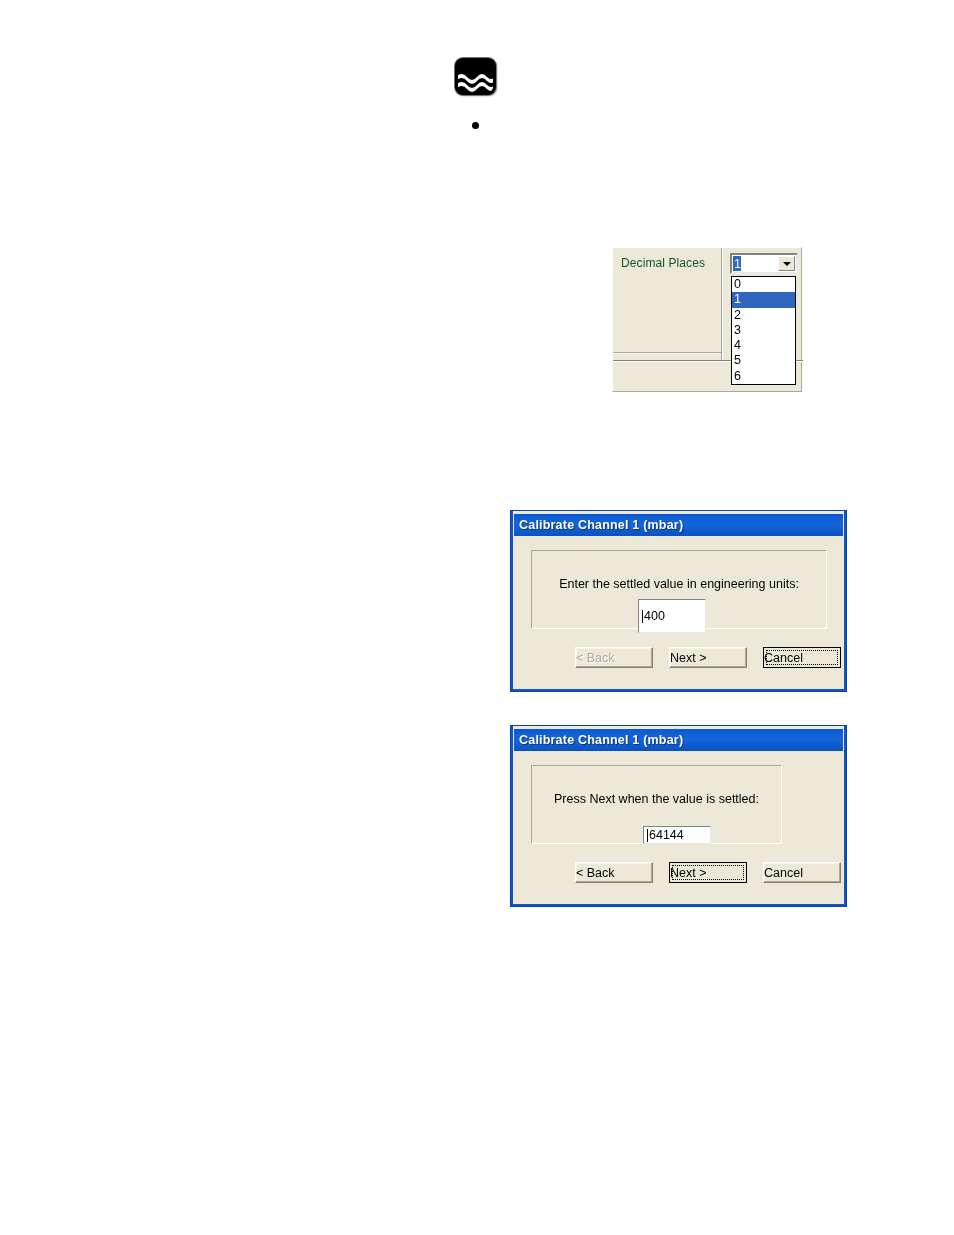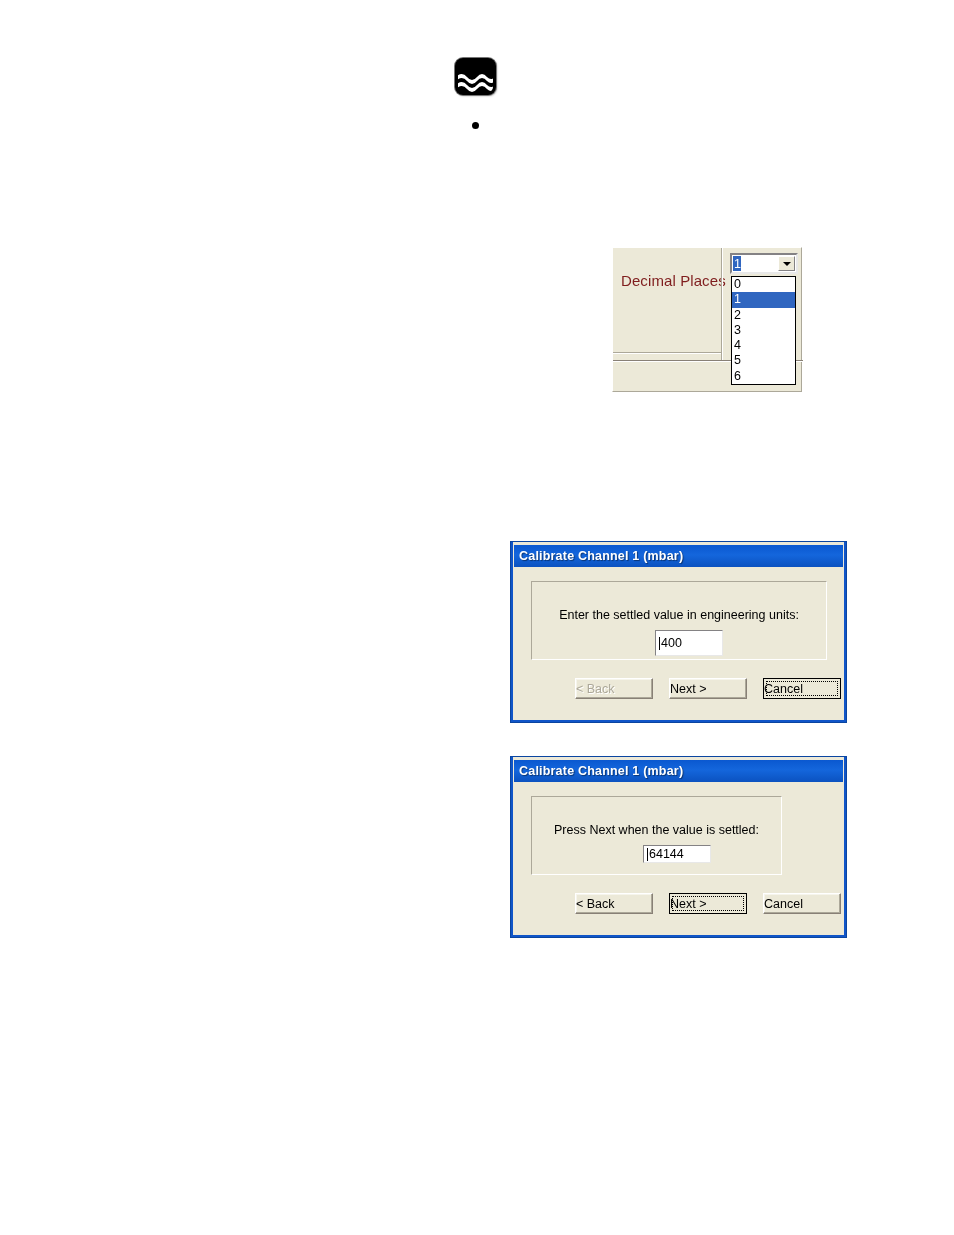--- a/index.html
+++ b/index.html
@@ -55,23 +55,23 @@
     background: #ECE9D8;
     border: 1px solid #ACA899;
     border-top-color: #FFFFFF;
     border-left-color: #FFFFFF;
     position: relative;
     box-sizing: border-box;
   }
   .dp-label {
     position: absolute;
     left: 8px;
-    top: 24px;
-    font-size: 15px;
-    color: #7f1d1d;
+    top: 8px;
+    font-size: 12px;
+    color: #14532d;
     white-space: nowrap;
     letter-spacing: 0.1px;
   }
   .dp-vdivider {
     position: absolute;
     left: 108px;
     top: 0px;
     width: 2px;
     height: 112px;
     border-left: 1px solid #ACA899;
@@ -170,21 +170,20 @@
     color: #FFFFFF;
   }
 
   
   .xp-dialog {
     position: absolute;
     background: #ECE9D8;
     border: 1px solid #0A45A0;
     box-sizing: border-box;
     padding: 3px;
-    margin-top: 31px;
   }
   .xp-dialog::before {
     content: "";
     position: absolute;
     left: 0; top: 0; right: 0; bottom: 0;
     border: 2px solid #1055C8;
     border-top: none;
     pointer-events: none;
   }
   .xp-titlebar {
@@ -325,21 +324,21 @@
   </div>
 </div>
 
 <div class="xp-dialog" id="dialog-highest">
   <div class="xp-titlebar">
     <span class="xp-title">Calibrate Channel 1 (mbar)</span>
   </div>
   <div class="xp-body">
     <div class="groupbox" style="left:17px; top:14px; width:296px; height:79px;">
       <div class="prompt" style="top:26px;">Enter the settled value in engineering units:</div>
-      <div class="textfield" style="left:123px; top:48px; width:68px; height:26px;">
+      <div class="textfield" style="left:106px; top:48px; width:68px; height:34px;">
         <span class="caret"></span>
         <span>400</span>
       </div>
     </div>
 
     <div class="btn disabled" style="left:61px; top:111px; width:78px; height:21px;">
       <span class="lbl">&lt; Back</span>
     </div>
     <div class="btn" style="left:155px; top:111px; width:78px; height:21px;">
       <span class="lbl">Next &gt;</span>
@@ -351,21 +350,21 @@
   </div>
 </div>
 
 <div class="xp-dialog" id="dialog-settled">
   <div class="xp-titlebar">
     <span class="xp-title">Calibrate Channel 1 (mbar)</span>
   </div>
   <div class="xp-body">
     <div class="groupbox" style="left:17px; top:14px; width:251px; height:79px;">
       <div class="prompt" style="top:26px;">Press Next when the value is settled:</div>
-      <div class="textfield" style="left:111px; top:48px; width:68px; height:18px;">
+      <div class="textfield" style="left:111px; top:60px; width:68px; height:18px;">
         <span class="caret"></span>
         <span>64144</span>
       </div>
     </div>
 
     <div class="btn" style="left:61px; top:111px; width:78px; height:21px;">
       <span class="lbl">&lt; Back</span>
     </div>
     <div class="btn focused" style="left:155px; top:111px; width:78px; height:21px;">
       <span class="focusrect"></span>

